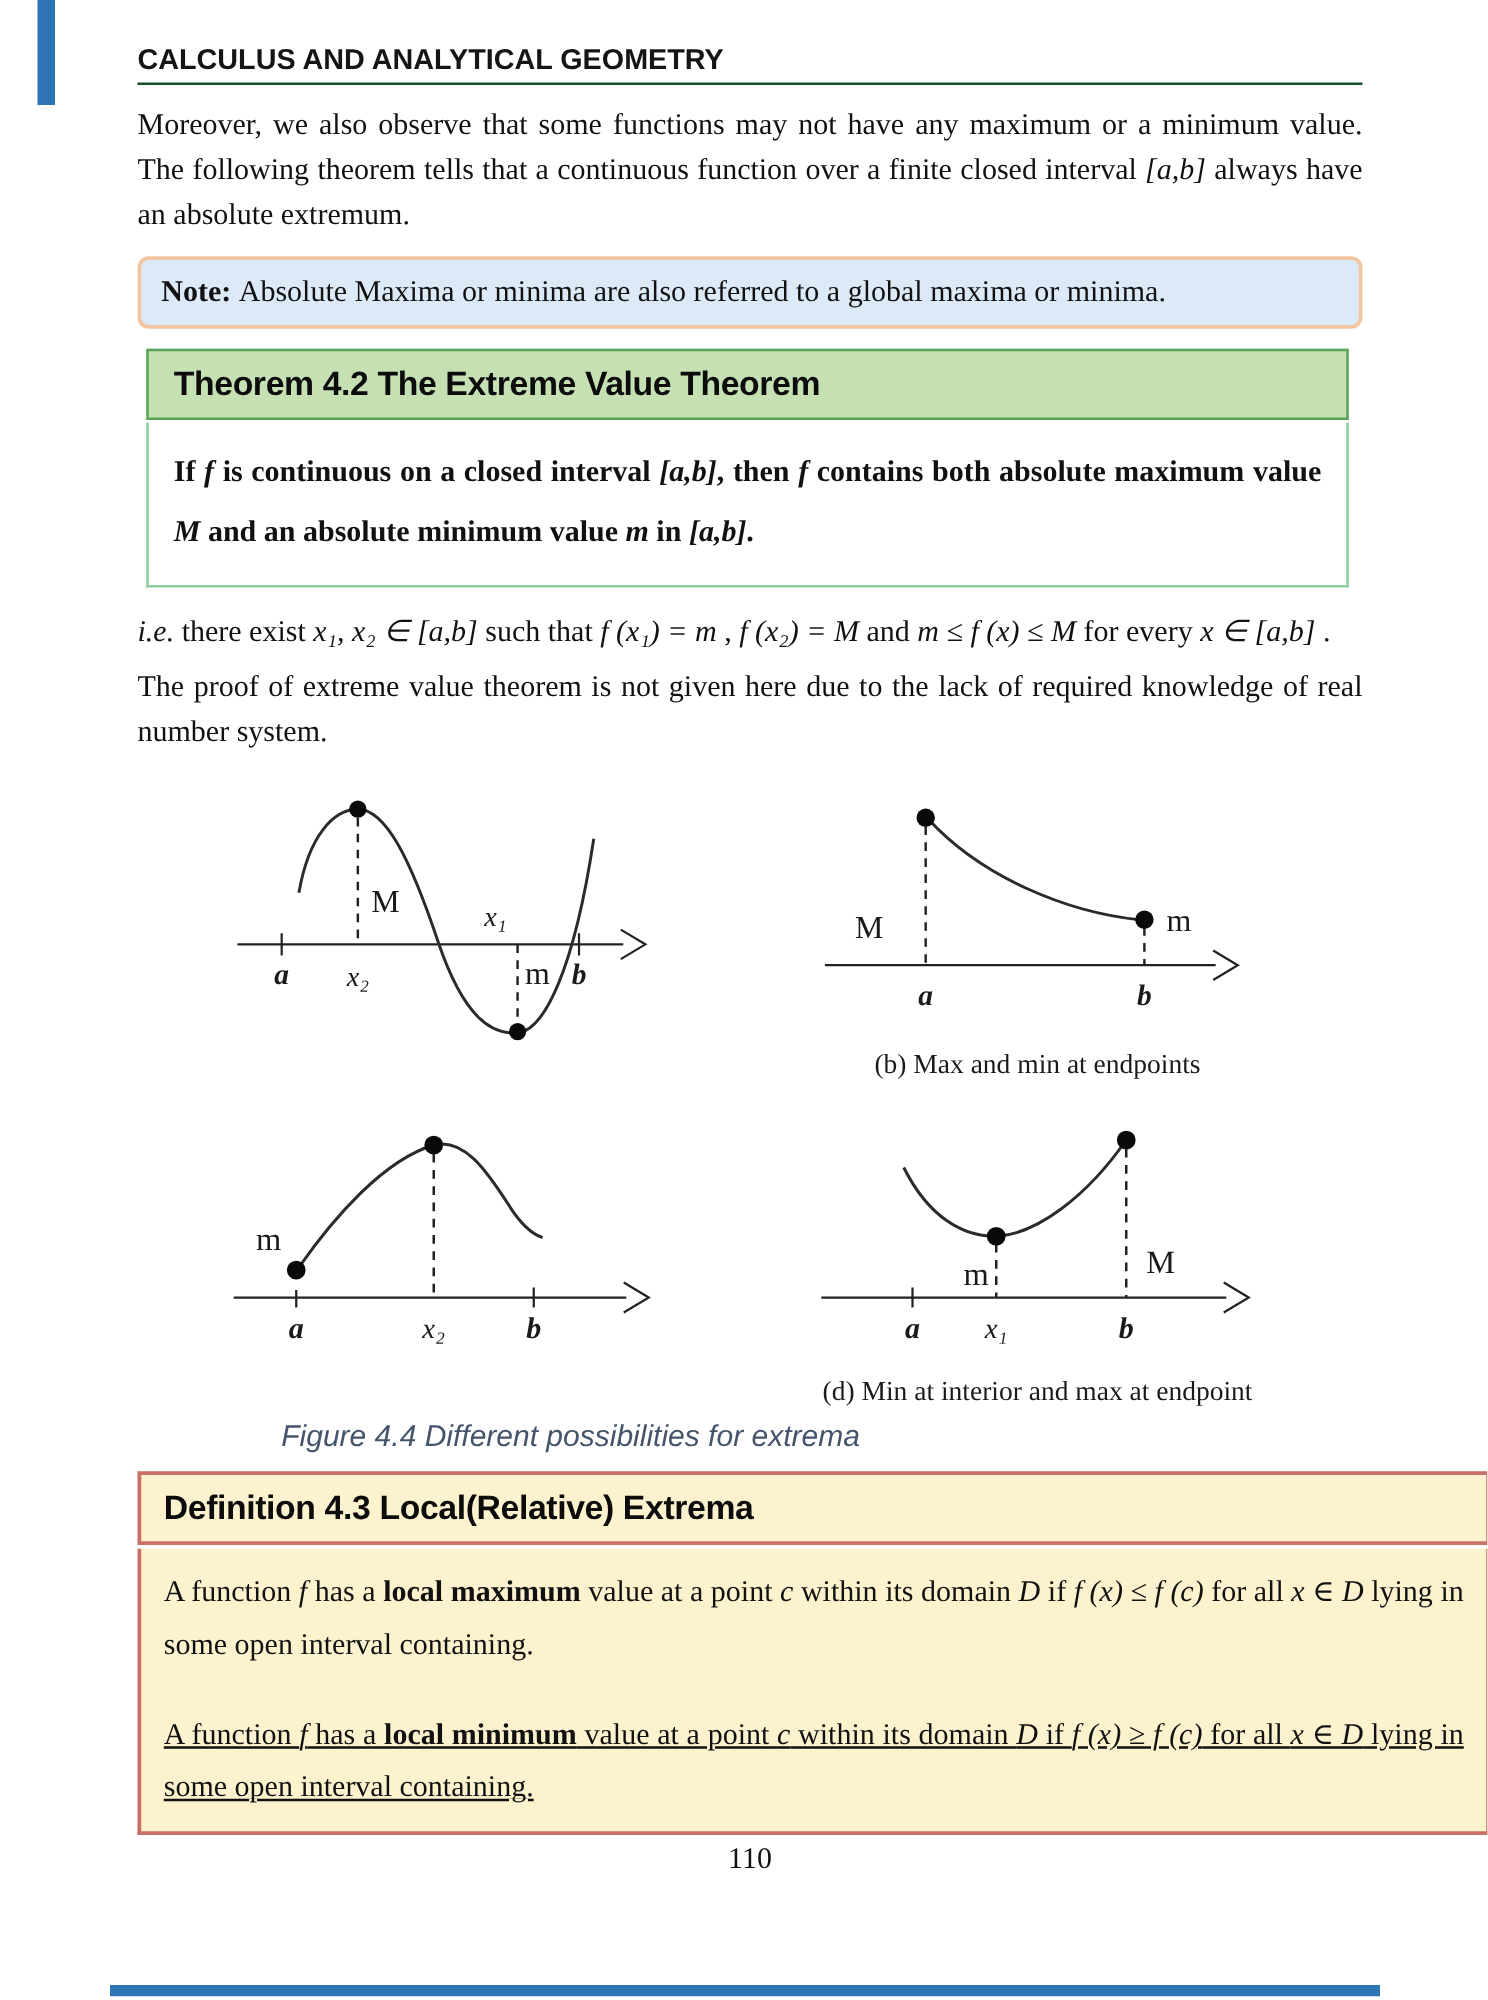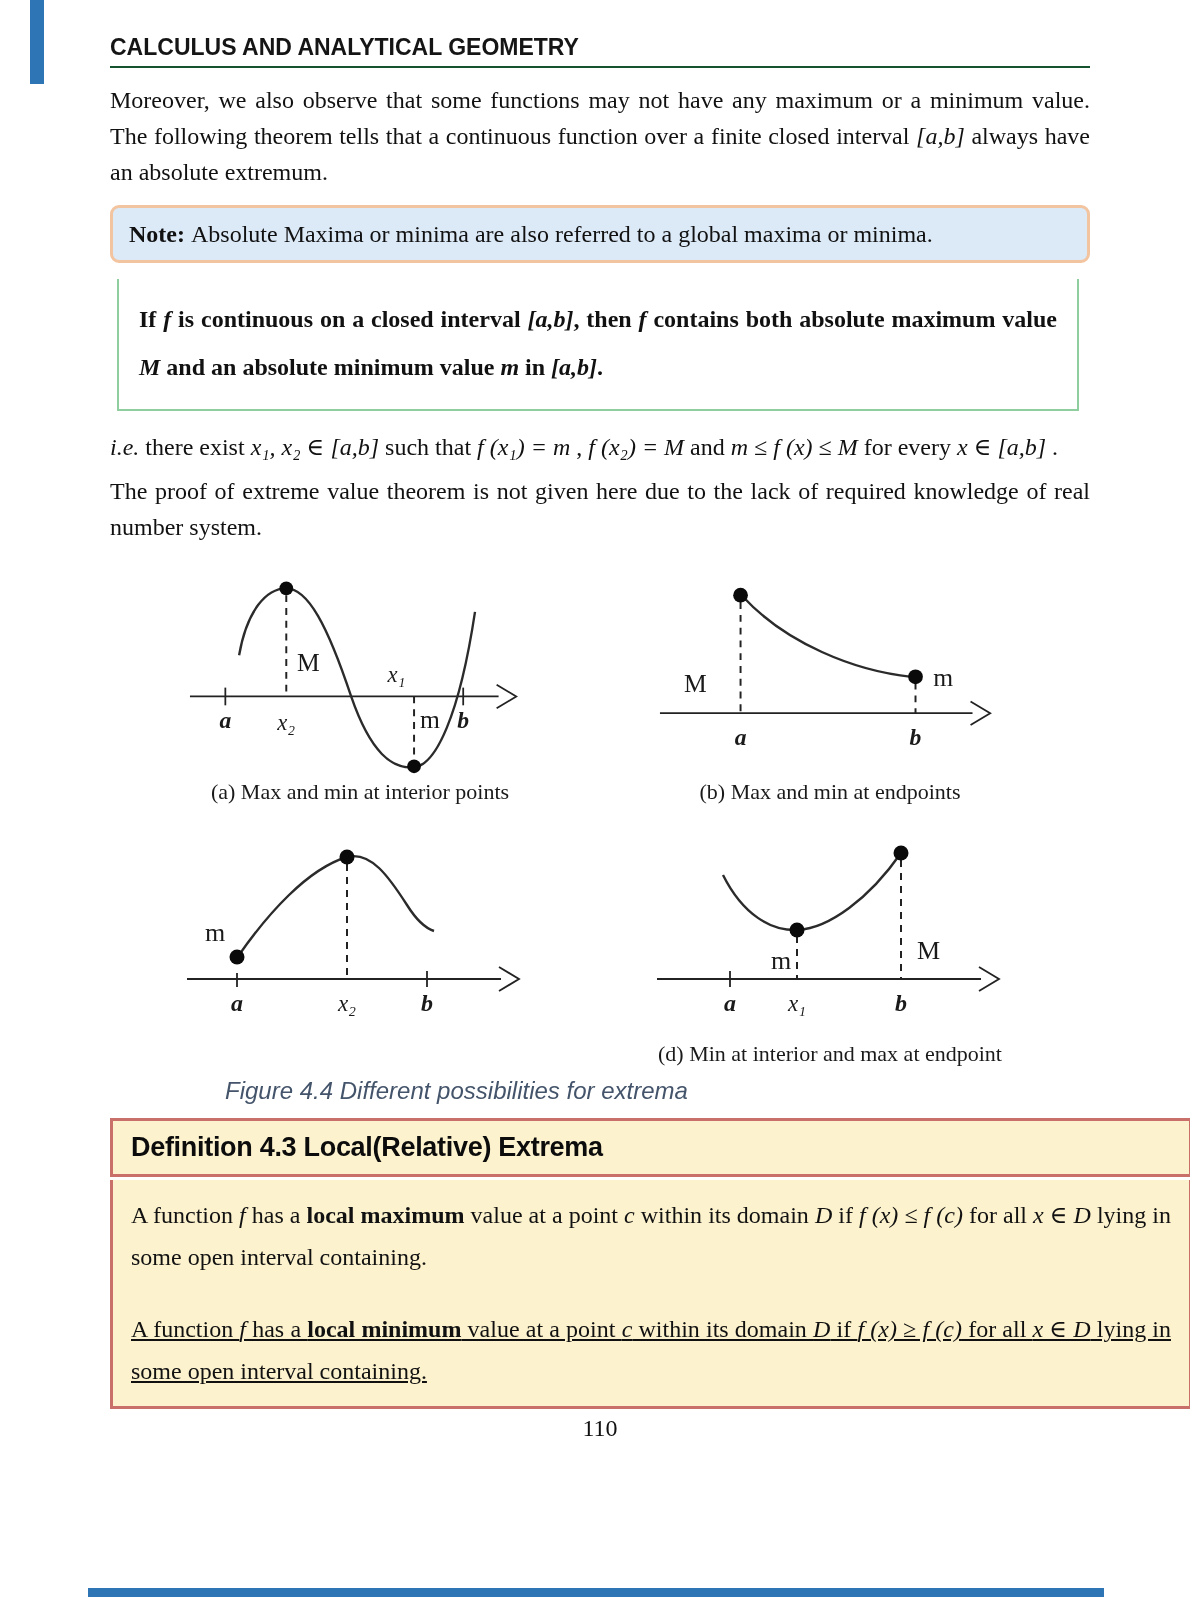--- a/index.html
+++ b/index.html
@@ -14,21 +14,21 @@
   .rt-i{font-style:italic;}
   .rt-b{font-weight:bold;}
   .note-box{margin-top:15px;background:#dce9f7;border:3px solid #f3c4a0;border-radius:9px;
         padding:10px 16px;font-size:24px;line-height:1.35;}
   .theorem{margin-top:16px;margin-left:7px;width:962px;}
   .thm-header{background:#c5e0b3;border:2px solid #5aa45a;padding:11px 20px;}
   .thm-title,.def-title{font-family:"Liberation Sans","DejaVu Sans",sans-serif;font-size:27px;
         font-weight:bold;color:#0c0c0c;letter-spacing:-0.3px;}
   .thm-body{background:#ffffff;border:2px solid #8fcf9f;border-top:none;margin-top:2px;
         padding:16px 20px 18px 20px;font-size:24px;line-height:2.0;text-align:justify;font-weight:bold;}
-  .ie-para{margin-top:18px;}
+  .ie-para{margin-top:18px;font-family:Liberation Serif, serif;}
   .proof-para{margin-top:8px;}
   .figures{margin-top:6px;margin-left:30px;width:930px;display:grid;
         grid-template-columns:440px 440px;column-gap:30px;row-gap:2px;}
   .fig{display:flex;flex-direction:column;align-items:center;}
   .fig svg{display:block;}
   .fig-caption{font-size:22px;color:#1a1a1a;margin-top:-2px;}
   .fig44-caption{margin:10px 0 0 115px;font-family:"Liberation Sans","DejaVu Sans",sans-serif;
         font-style:italic;font-size:24px;color:#44546a;}
   .local-para{margin-top:30px;}
   .definition{margin-top:13px;width:1082px;}
@@ -59,20 +59,23 @@
 
     <div class="doc-header">CALCULUS AND ANALYTICAL GEOMETRY</div>
 
     <p class="para"><span>Moreover, we also observe that some functions may not have any maximum or a minimum value. The following theorem tells that a continuous function over a finite closed interval </span><span class="rt-i">[a,b]</span><span> always have an absolute extremum.</span></p>
 
     <div class="note-box">
       <span><span class="rt-b">Note: </span><span>Absolute Maxima or minima are also referred to a global maxima or minima.</span></span>
     </div>
 
     <div class="theorem">
+      <div class="thm-header">
+        <span class="thm-title">Theorem 4.2 The Extreme Value Theorem</span>
+      </div>
       <div class="thm-body"><span>If </span><span class="rt-i">f</span><span> is continuous on a closed interval </span><span class="rt-i">[a,b]</span><span>, then </span><span class="rt-i">f</span><span> contains both absolute maximum value </span><span class="rt-i">M</span><span> and an absolute minimum value </span><span class="rt-i">m</span><span> in </span><span class="rt-i">[a,b]</span><span>.</span></div>
     </div>
 
     <p class="para ie-para"><span class="rt-i">i.e.</span><span> there exist </span><span class="rt-i">x₁, x₂ ∈ [a,b]</span><span> such that </span><span class="rt-i">f (x₁) = m</span><span> , </span><span class="rt-i">f (x₂) = M</span><span> and </span><span class="rt-i">m ≤ f (x) ≤ M</span><span>  for every </span><span class="rt-i">x ∈ [a,b]</span><span> .</span></p>
     <p class="para proof-para"><span>The proof of extreme value theorem is not given here due to the lack of required knowledge of real number system.</span></p>
 
     <div class="figures">
 
       <div class="fig">
         <svg width="400" height="230" viewBox="0 0 370 234">
@@ -85,21 +88,20 @@
           <line class="gdash" x1="240" y1="148" x2="240" y2="214"></line>
           <circle class="gdot" cx="110" cy="38" r="7"></circle>
           <circle class="gdot" cx="240" cy="219" r="7"></circle>
           <text class="glab" x="121" y="122">M</text>
           <text class="glab glab-x" x="222" y="133" text-anchor="middle">x₁</text>
           <text class="glab" x="246" y="180">m</text>
           <text class="glab glab-it" x="48" y="180" text-anchor="middle">a</text>
           <text class="glab glab-x" x="110" y="182" text-anchor="middle">x₂</text>
           <text class="glab glab-it" x="290" y="180" text-anchor="middle">b</text>
         </svg>
-        <div class="fig-caption">(a) Max and min at interior points</div>
       </div>
 
       <div class="fig">
         <svg width="400" height="230" viewBox="0 0 370 234">
           <line class="gline" x1="12" y1="165" x2="330" y2="165"></line>
           <polyline class="gline" points="328,153 348,165 328,177"></polyline>
           <path class="gcurve" d="M 96,46 C 140,94 210,122 268,128"></path>
           <line class="gdash" x1="94" y1="52" x2="94" y2="165"></line>
           <line class="gdash" x1="272" y1="134" x2="272" y2="165"></line>
           <circle class="gdot" cx="94" cy="45" r="7.5"></circle>

